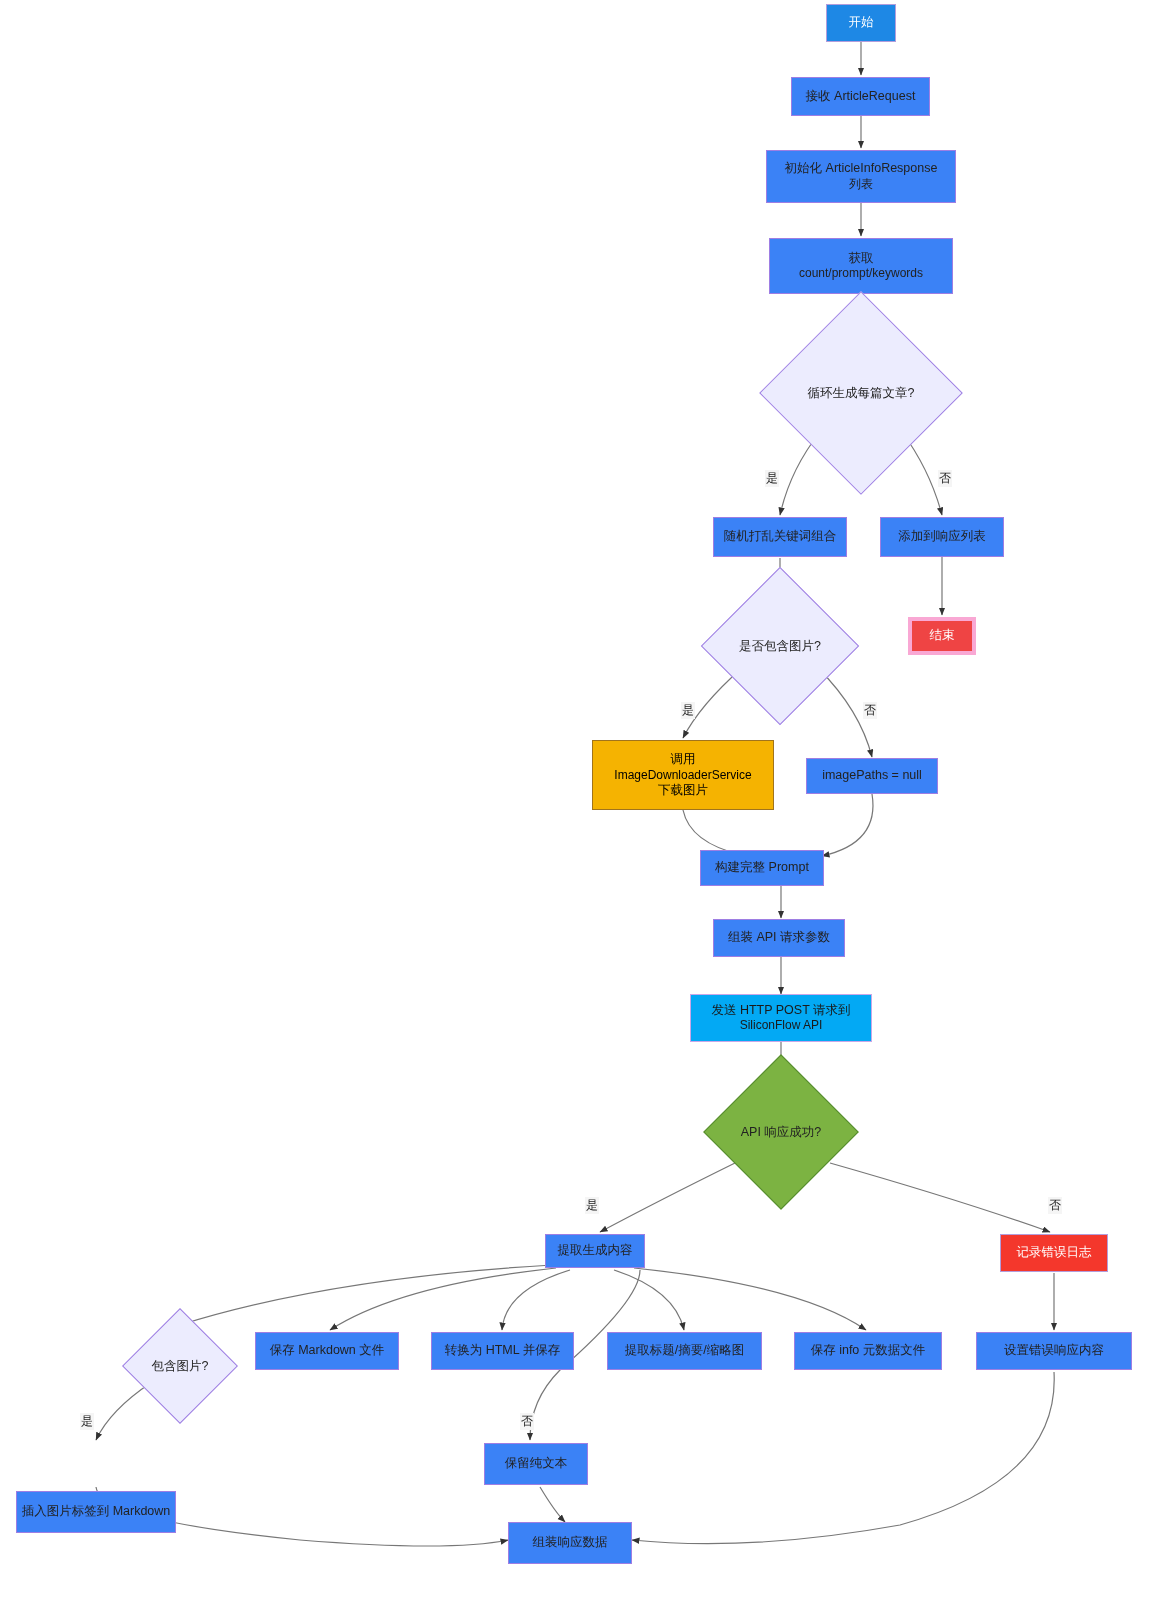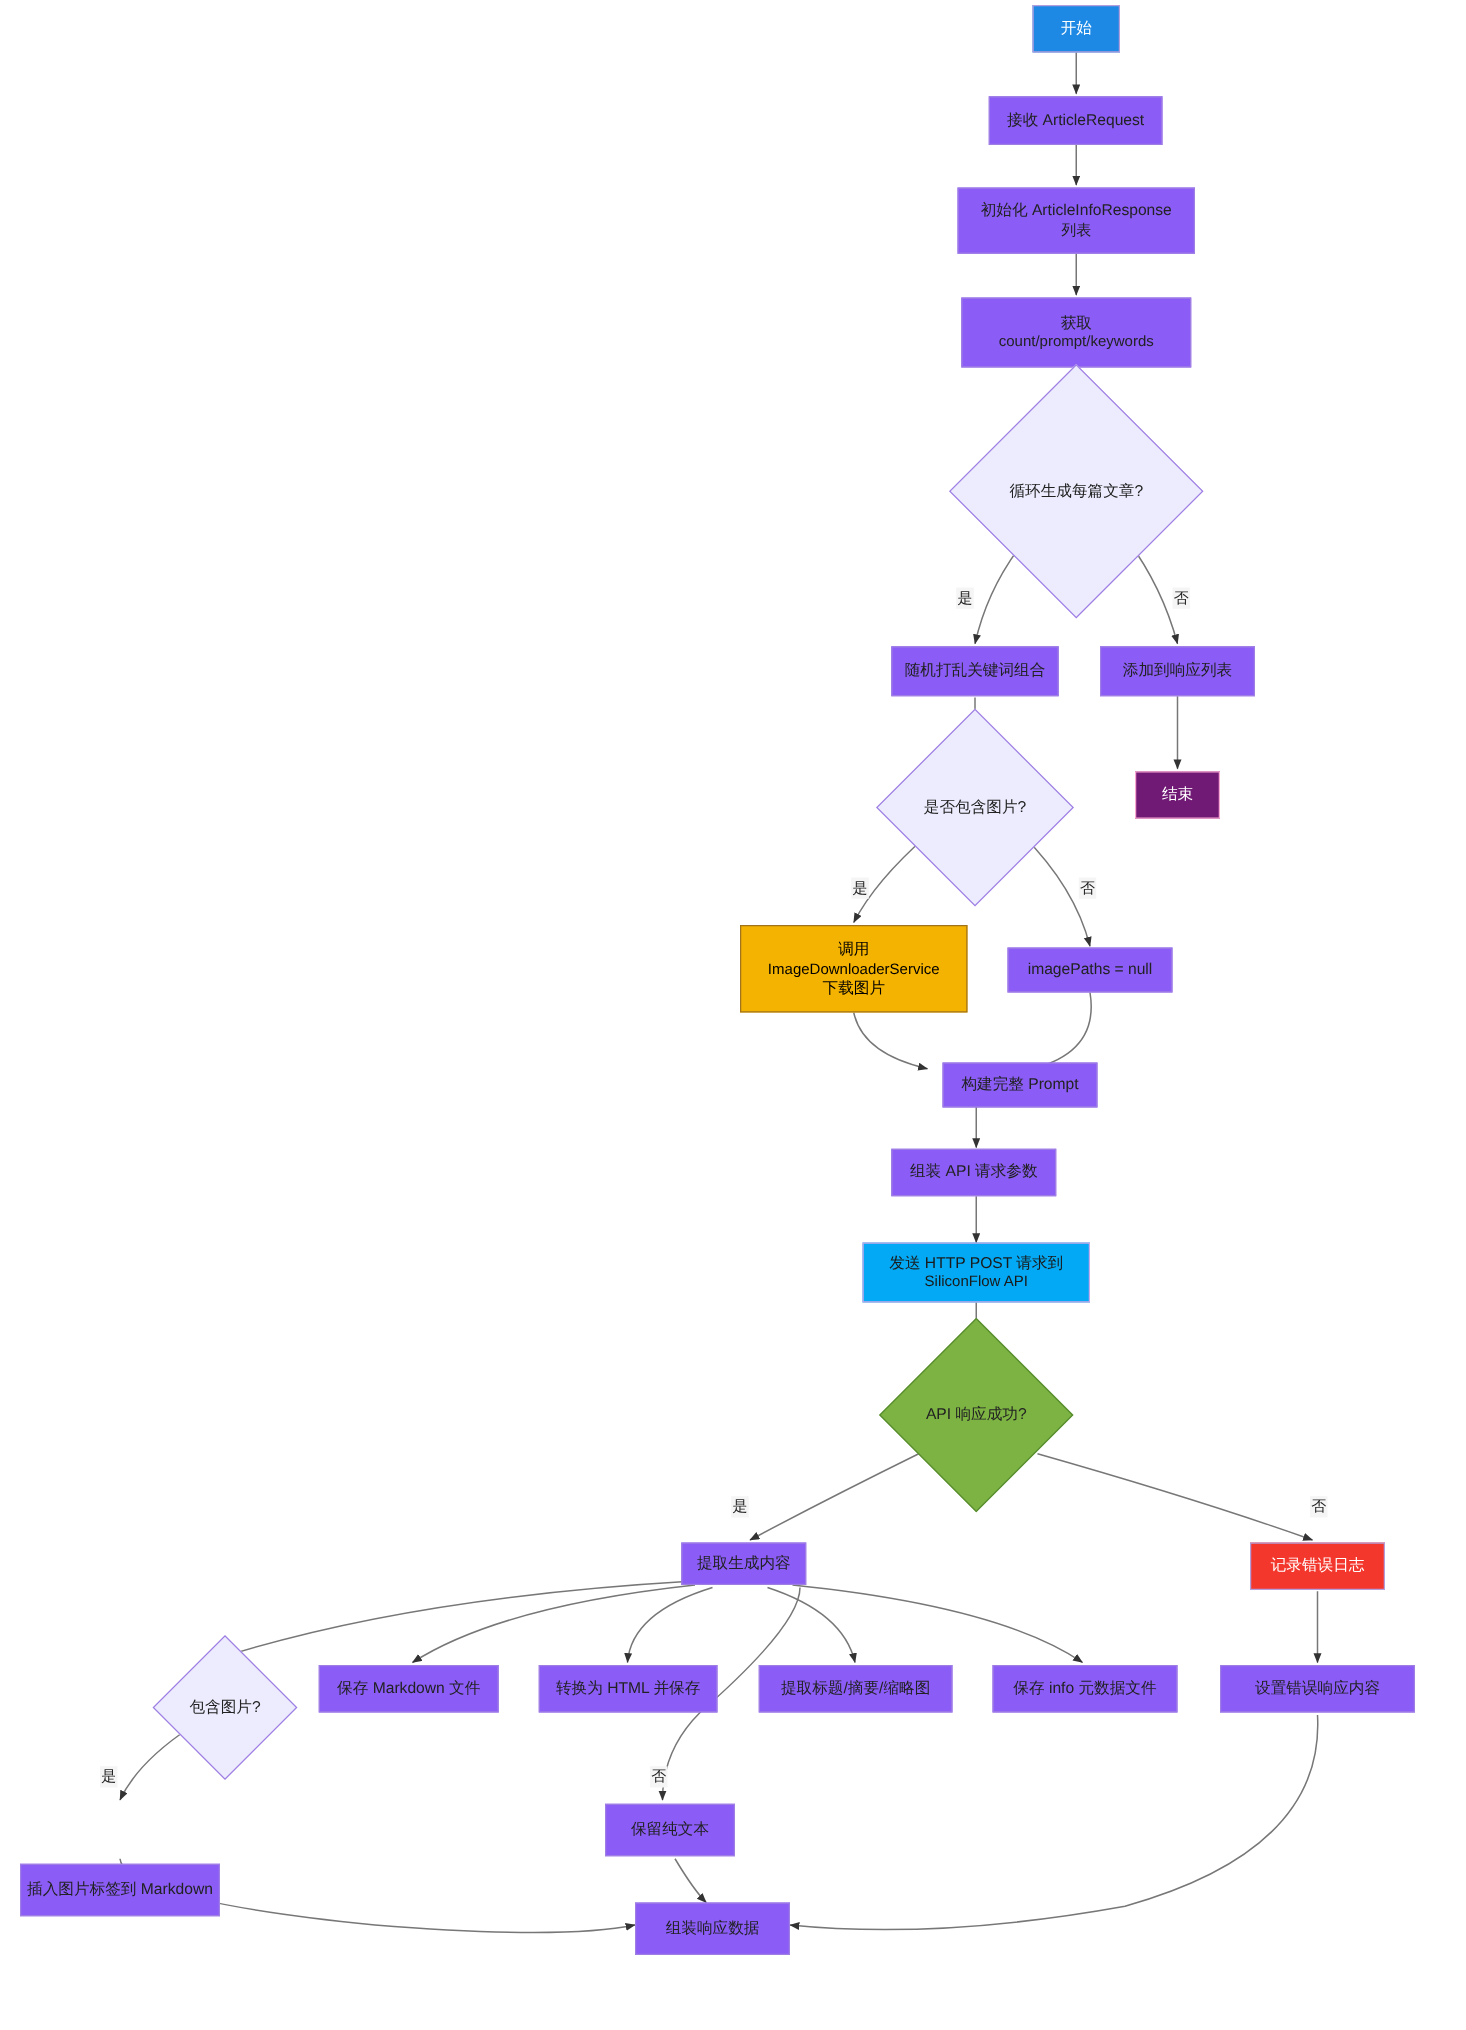--- a/index.html
+++ b/index.html
@@ -29,31 +29,31 @@
     text-align:center;
     line-height:1.25;
     font-size:12.5px;
     color:#222222;
     z-index:3;
   }
   .node .lines{width:100%;padding:0 4px;}
   .node .l2{font-size:12px;}
   
   .rect{
-    background:#8b5cf6;
+    background:#3b82f6;
     border:1px solid #9e7ee3;
   }
   .rect.start{
     background:#1e88e5;
     border:1px solid #b39ddb;
     color:#ffffff;
   }
   .rect.endnode{
-    background:#701a75;
-    border:1px solid #f9a8d4;
+    background:#ef4444;
+    border:4px solid #f9a8d4;
     color:#ffffff;
     text-align:center;
   }
   .rect.httpnode{
     background:#03a9f4;
     border:1px solid #c9a7e8;
     color:#1a1a1a;
   }
   .rect.warn{
     background:#f5b301;
@@ -242,21 +242,21 @@
       <div>下载图片</div>
     </div>
   </div>
 
   <div class="node rect" style="left:806px;top:758px;width:132px;height:36px;">
     <div class="lines">
       <div>imagePaths = null</div>
     </div>
   </div>
 
-  <div class="node rect" style="left:754px;top:850px;width:124px;height:36px;">
+  <div class="node rect" style="left:700px;top:850px;width:124px;height:36px;">
     <div class="lines">
       <div>构建完整 Prompt</div>
     </div>
   </div>
 
   <div class="node rect" style="left:713px;top:919px;width:132px;height:38px;">
     <div class="lines">
       <div>组装 API 请求参数</div>
     </div>
   </div>

